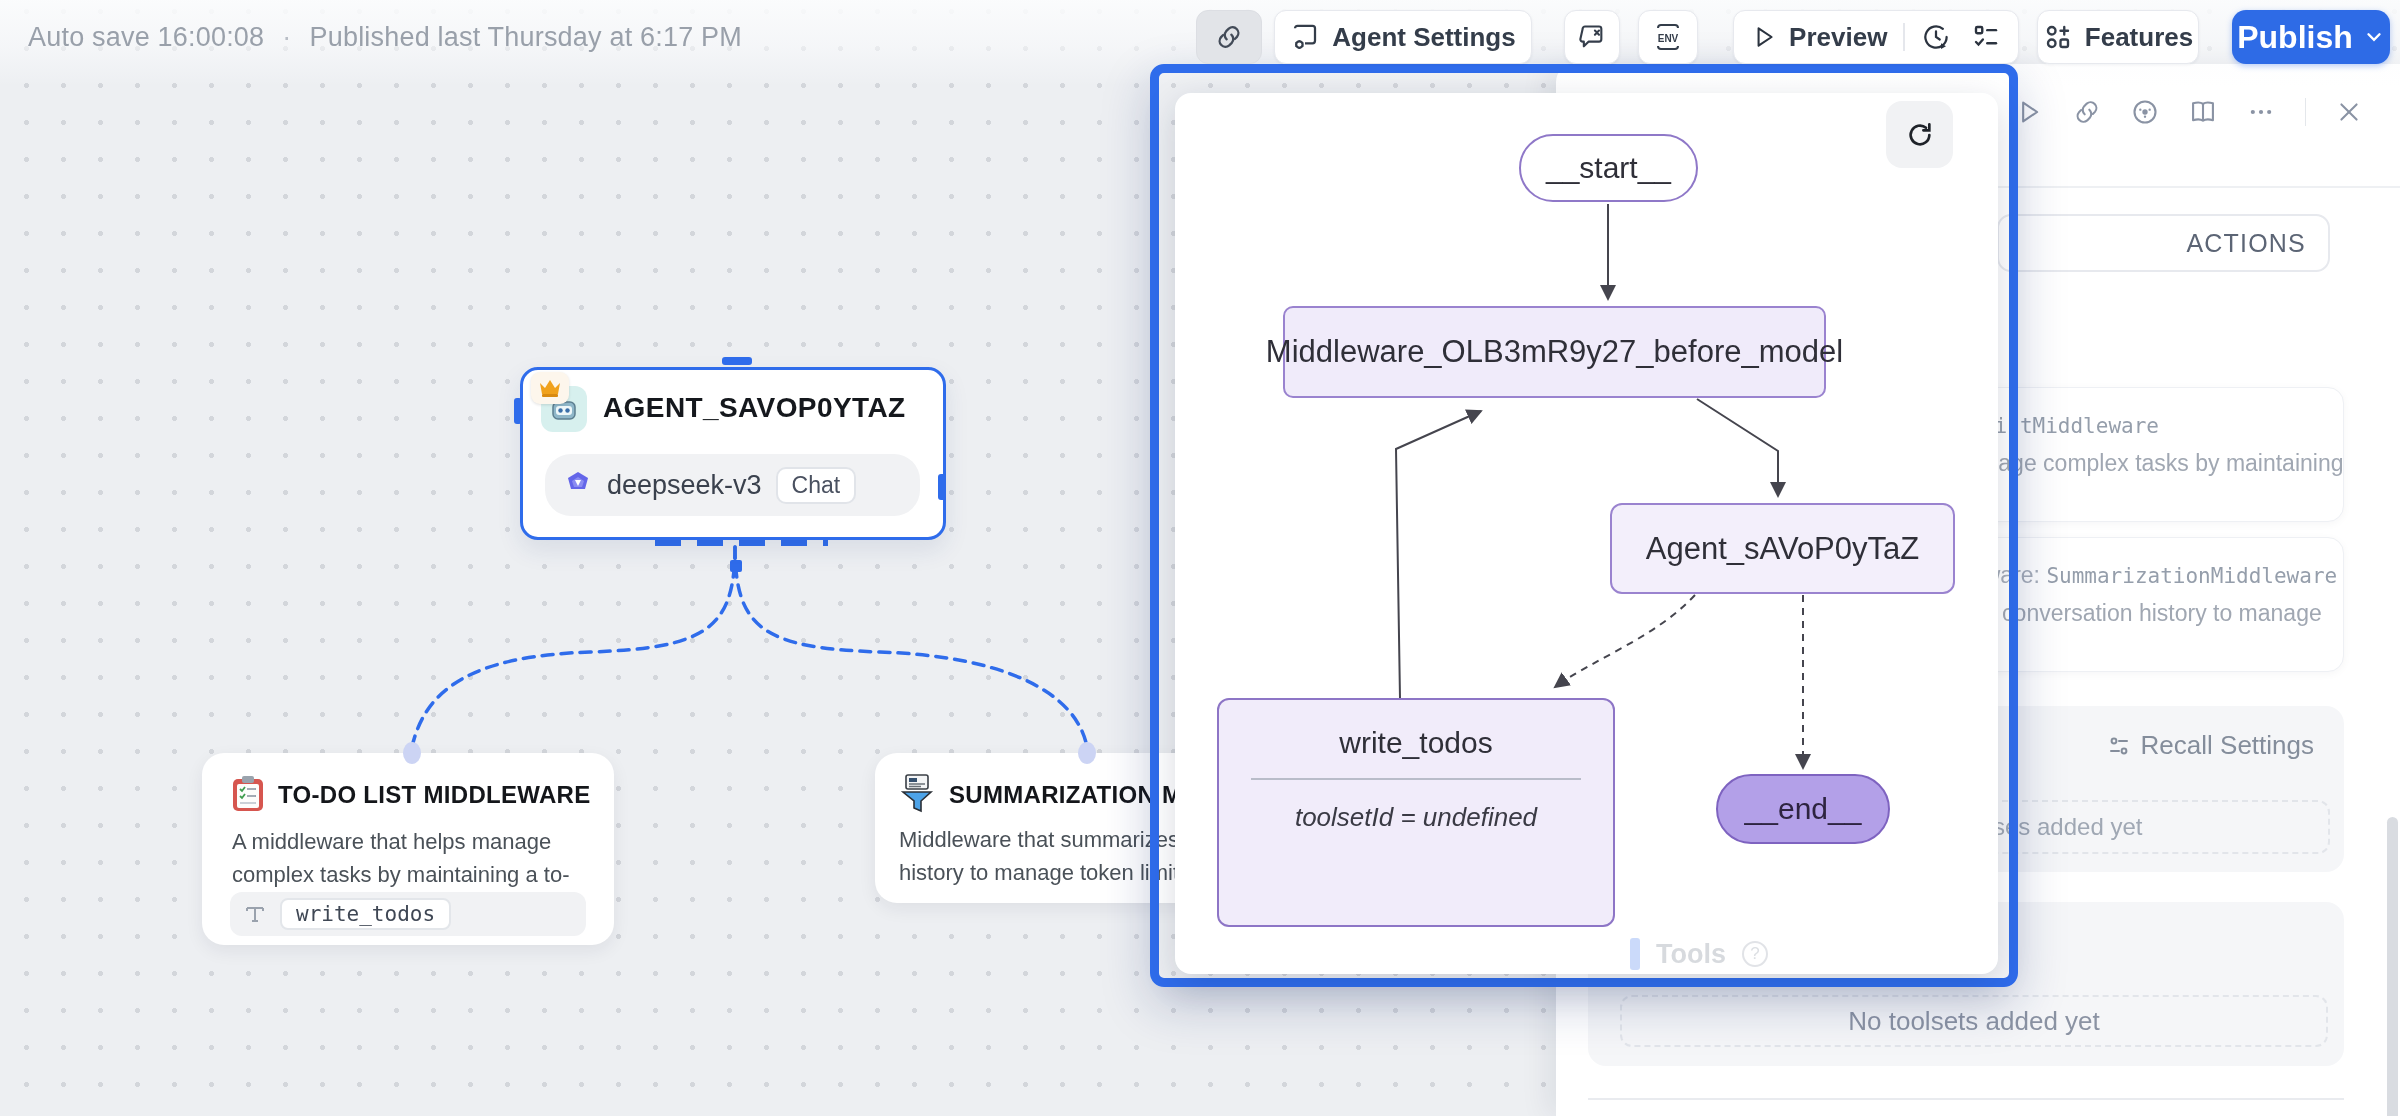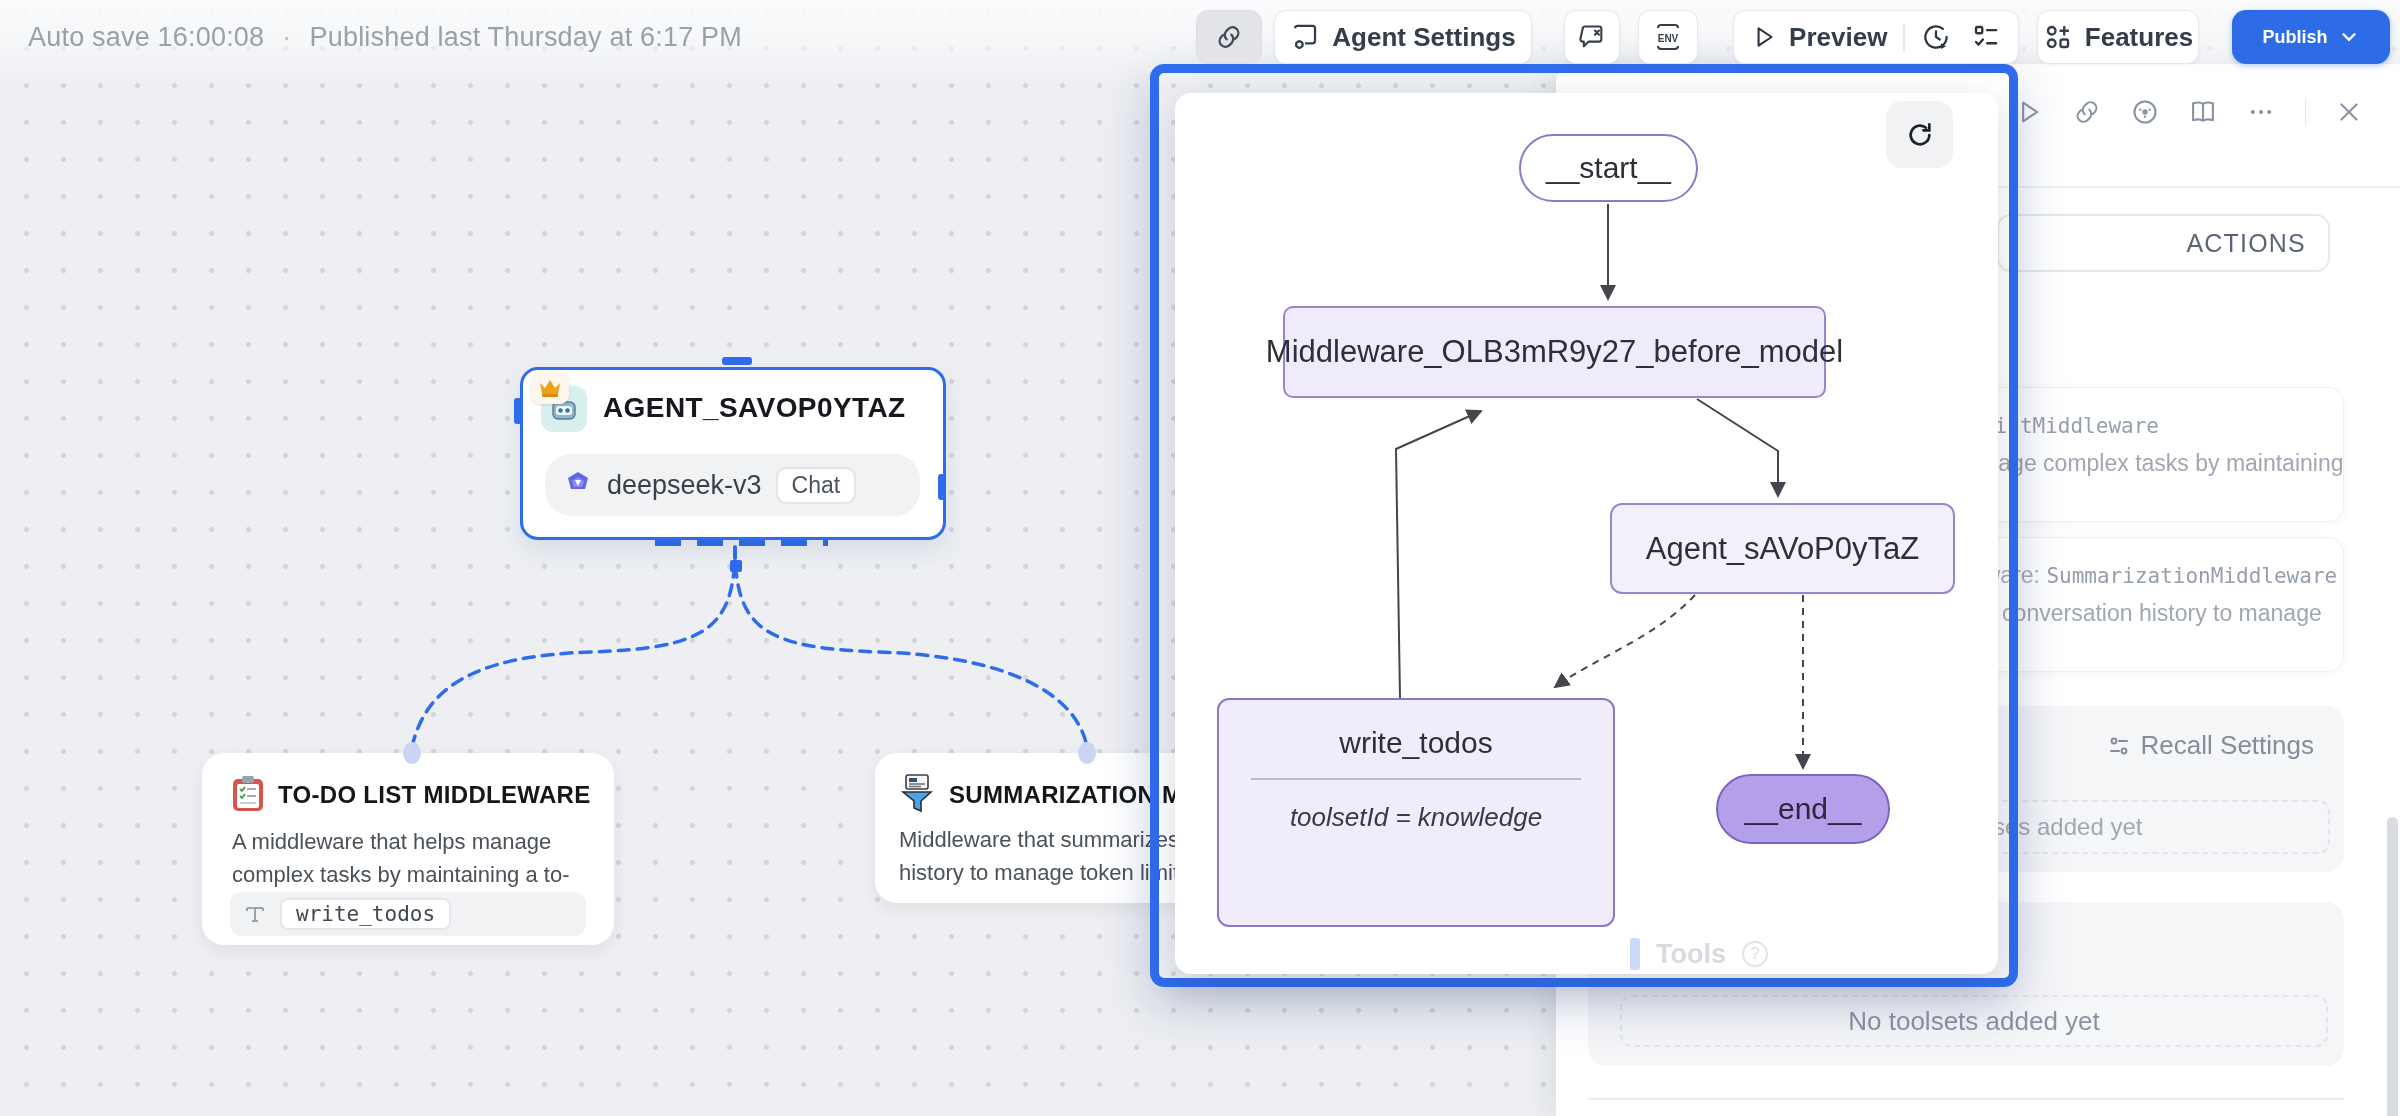--- a/index.html
+++ b/index.html
@@ -25,21 +25,21 @@
     box-shadow:0 1px 3px rgba(25,35,60,.06); display:flex; align-items:center; justify-content:center;
     gap:12px; z-index:31; color:#343d4a; font-size:26px; font-weight:600; }
   .tb-icon-only { padding:0; }
   .btn-link-active { left:1196px; width:66px; background:#e2e4e8; border-color:#dcdee3; box-shadow:none; }
   .btn-agent-settings { left:1274px; width:258px; }
   .btn-chatx { left:1564px; width:56px; }
   .btn-env { left:1638px; width:60px; }
   .btn-preview-group { left:1733px; width:286px; gap:0; }
   .btn-preview-group .seg-div { width:1.5px; height:28px; background:#e5e7ec; margin:0 16px; }
   .btn-features { left:2037px; width:162px; }
-  .btn-publish { left:2232px; width:158px; background:#2e6be6; border:none; color:#fff; font-size:18px; font-weight:700;
+  .btn-publish { left:2232px; width:158px; background:#2e6be6; border:none; color:#fff; font-size:32px; font-weight:700;
     border-radius:14px; box-shadow:0 2px 6px rgba(46,107,230,.35); gap:10px; }
   .ticon { display:inline-flex; align-items:center; justify-content:center; }
 
   
   svg.canvas-edges { left:0; top:0; z-index:1; pointer-events:none; }
   .endpoint-dot { width:18px; height:22px; border-radius:50%; background:#ccd4f4; z-index:3; }
 
   
   .agent-node { left:520px; top:367px; width:426px; height:173px; background:#fff; border:3.5px solid #2f6ceb;
     border-radius:18px; z-index:2; box-shadow:0 10px 24px rgba(30,60,120,.10); }
@@ -314,21 +314,21 @@
         <path d="M628,502 L628,675" marker-end="url(#arw)" stroke-dasharray="7 6"></path>
       </g>
     </svg>
 
     <div class="gnode gn-start">__start__</div>
     <div class="gnode gn-mw">Middleware_OLB3mR9y27_before_model</div>
     <div class="gnode gn-agent">Agent_sAVoP0yTaZ</div>
     <div class="gnode gn-tool">
       <div class="t-title">write_todos</div>
       <div class="t-div"></div>
-      <div class="t-param">toolsetId = knowledge</div>
+      <div class="t-param">toolsetId = undefined</div>
     </div>
     <div class="gnode gn-end">__end__</div>
 
     <div class="refresh-btn">
       <svg width="32" height="32" viewBox="0 0 24 24" fill="none" stroke="currentColor" stroke-width="2" stroke-linecap="round">
           <path d="M19 12 a7 7 0 1 1 -2.5 -5.4"></path>
           <path d="M19 4 L19 8.5 L14.5 8.5" fill="none"></path>
         </svg>
     </div>
 

